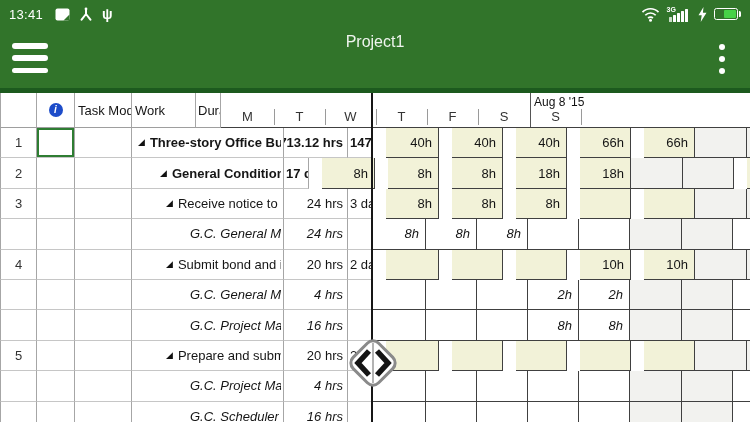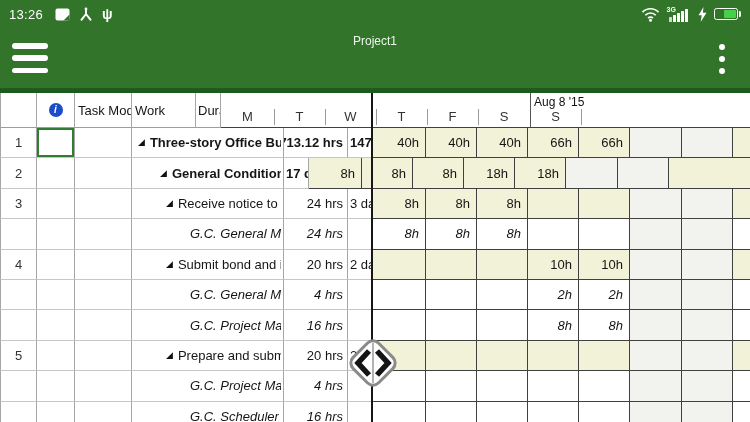--- a/index.html
+++ b/index.html
@@ -27,21 +27,21 @@
   .bat-body{width:24px;height:12px;border:1.5px solid #fff;border-radius:2.5px;position:relative;box-sizing:border-box;}
   .bat-fill{position:absolute;right:1px;top:1px;bottom:1px;width:12px;background:var(--battery-green);border-radius:1px;}
   .bat-nub{width:2.5px;height:6px;background:#fff;border-radius:0 1.5px 1.5px 0;margin-left:1px;}
 
   
   .app-bar{position:absolute;left:0;top:28px;width:750px;height:60px;background:var(--app-green);}
   .hamburger{position:absolute;left:12px;top:15px;width:36px;height:30px;display:flex;flex-direction:column;justify-content:space-between;cursor:pointer;}
   .hamburger i{display:block;height:5.5px;background:#fff;border-radius:3px;}
   .ab-titles{position:absolute;left:0;top:6px;width:100%;text-align:center;color:#fff;}
   .ab-title{font-size:20px;font-weight:bold;line-height:26px;}
-  .ab-sub{font-size:12px;line-height:15px;color:rgba(255,255,255,.92);}
+  .ab-sub{font-size:16px;line-height:15px;color:rgba(255,255,255,.92);}
   .overflow{position:absolute;right:22px;top:16px;width:12px;height:30px;display:flex;flex-direction:column;align-items:center;justify-content:space-between;cursor:pointer;}
   .overflow i{display:block;width:6px;height:6px;background:#fff;border-radius:50%;}
 
   .grid-top-line{position:absolute;left:0;top:88px;width:750px;height:5px;background:var(--divider-green);}
 
   
   .grid{position:absolute;left:0;top:93px;width:750px;height:329px;overflow:hidden;background:#fff;font-size:13px;color:#151515;}
   .grid-row,.header-row{display:flex;width:750px;}
   .header-row{height:35px;}
   .grid-row{height:30.4px;flex-shrink:0;}
@@ -71,34 +71,34 @@
     padding-bottom:3px;color:#333;position:relative;flex-shrink:0;}
   .day-col.tick::before{content:"";position:absolute;left:0;bottom:2px;height:16px;border-left:1px solid #9a9a9a;}
   .day-col.wb::before{content:"";position:absolute;left:0;bottom:0;height:35px;border-left:1px solid #555;}
   .day-col.last{flex:1;}
   .week-label{position:absolute;left:313px;top:2px;font-size:12px;color:#111;white-space:nowrap;}
 
   .tl-cells{flex:1;display:flex;overflow:hidden;}
   .tl-cell{box-sizing:border-box;border-right:1px solid #404040;border-bottom:1px solid #404040;
     display:flex;align-items:center;justify-content:flex-end;padding-right:6px;flex-shrink:0;background:#fff;overflow:hidden;}
   .tl-cell.last{flex:1;border-right:none;}
-  .tl-cell.taskbg{background:var(--task-yellow);}
+  .tl-cell.taskbg{background:var(--task-yellow);margin-left:13px;}
   .tl-cell.weekend{background-color:var(--weekend-grey);
     background-image:radial-gradient(#d9d9d4 .7px,transparent .7px);background-size:4px 4px;}
 
   .splitter{position:absolute;left:371px;top:93px;width:2px;height:329px;background:#161616;z-index:5;}
   .drag-handle{position:absolute;left:347px;top:335px;z-index:6;cursor:ew-resize;}
 </style>
 </head>
 <body>
 
 <div class="page">
 
   <div class="status-bar">
-    <span class="sb-time">13:26</span>
+    <span class="sb-time">13:41</span>
     <span class="sb-ico">
       <svg width="15" height="13" viewBox="0 0 15 13">
           <rect x="0.5" y="0.5" width="14" height="12" rx="2" fill="#fff"></rect>
           <path d="M8.5 12.5 L14.5 6.5 V10.5 A2 2 0 0 1 12.5 12.5 Z" fill="#31742a"></path>
         </svg>
     </span>
     <span class="sb-ico">
       <svg width="14" height="14" viewBox="0 0 14 14" fill="none" stroke="#fff" stroke-width="2" stroke-linecap="round">
           <circle cx="7" cy="2" r="1.4" fill="#fff" stroke="none"></circle>
           <path d="M7 3 V7 M7 7 L2.6 12.6 M7 7 L11.4 12.6"></path>

